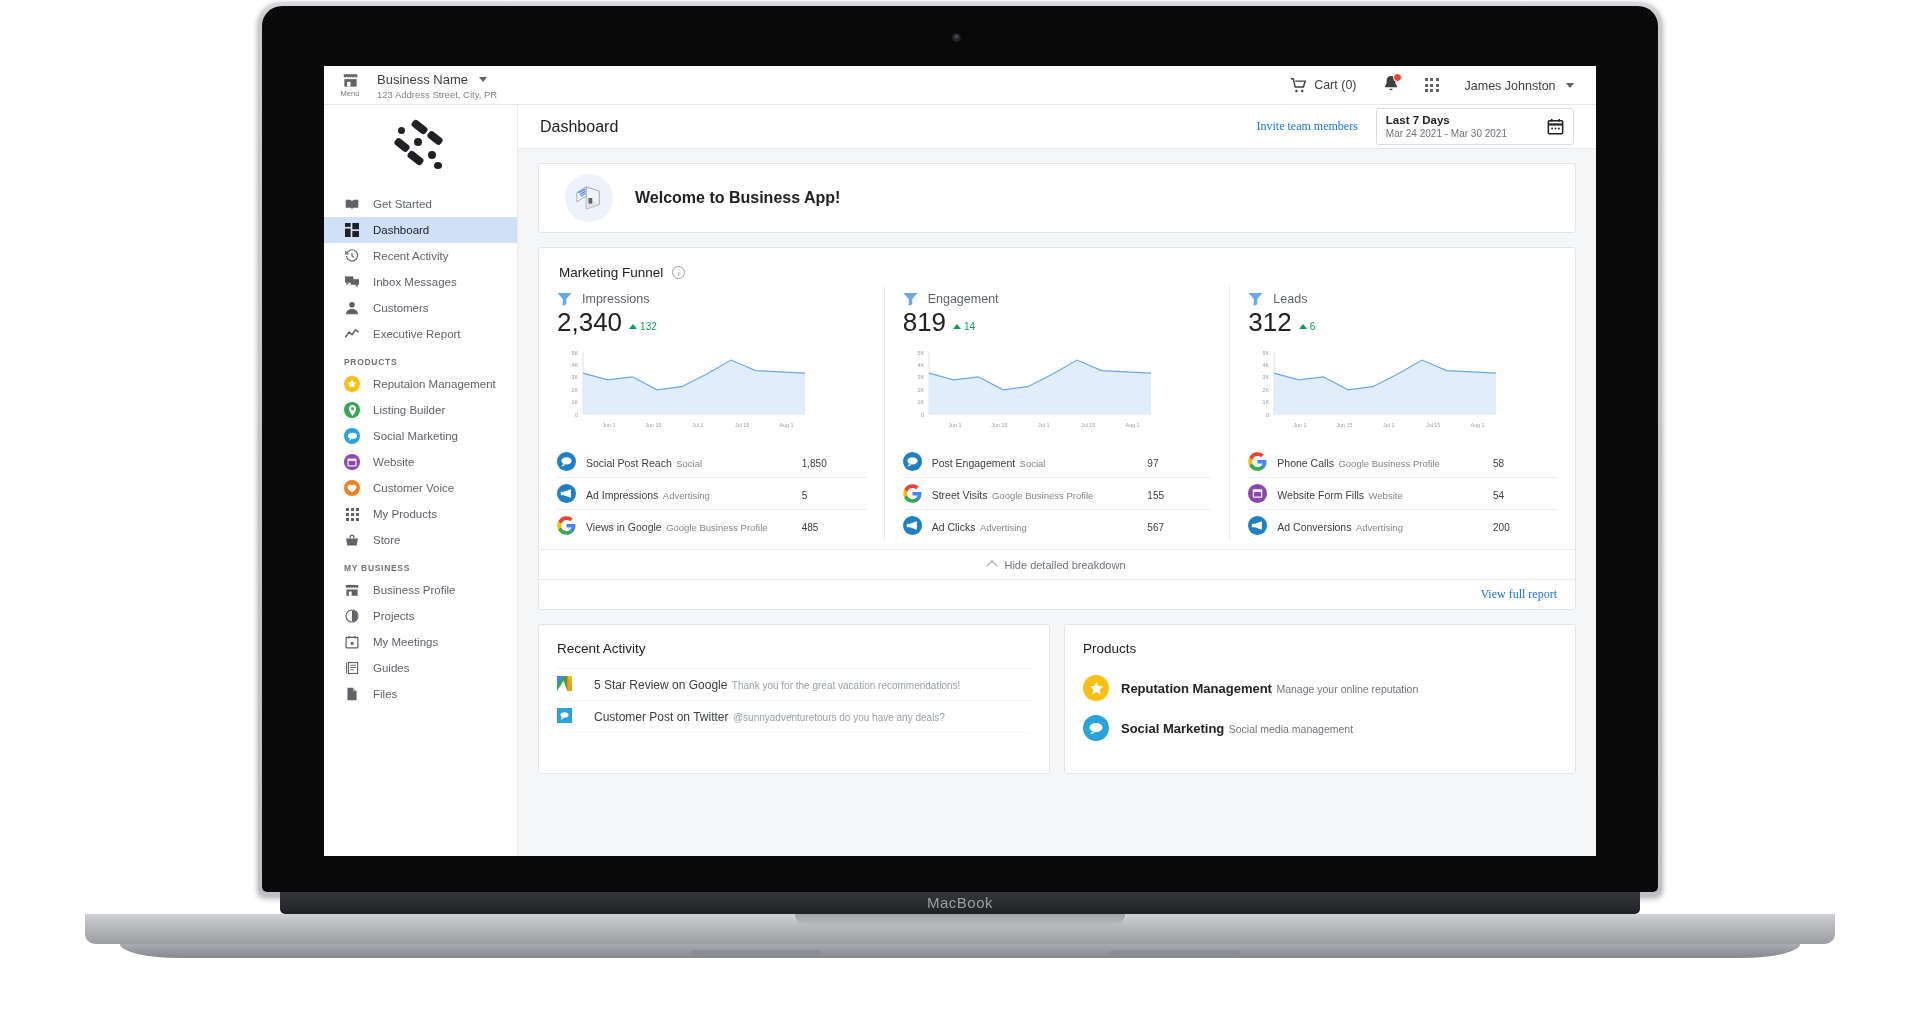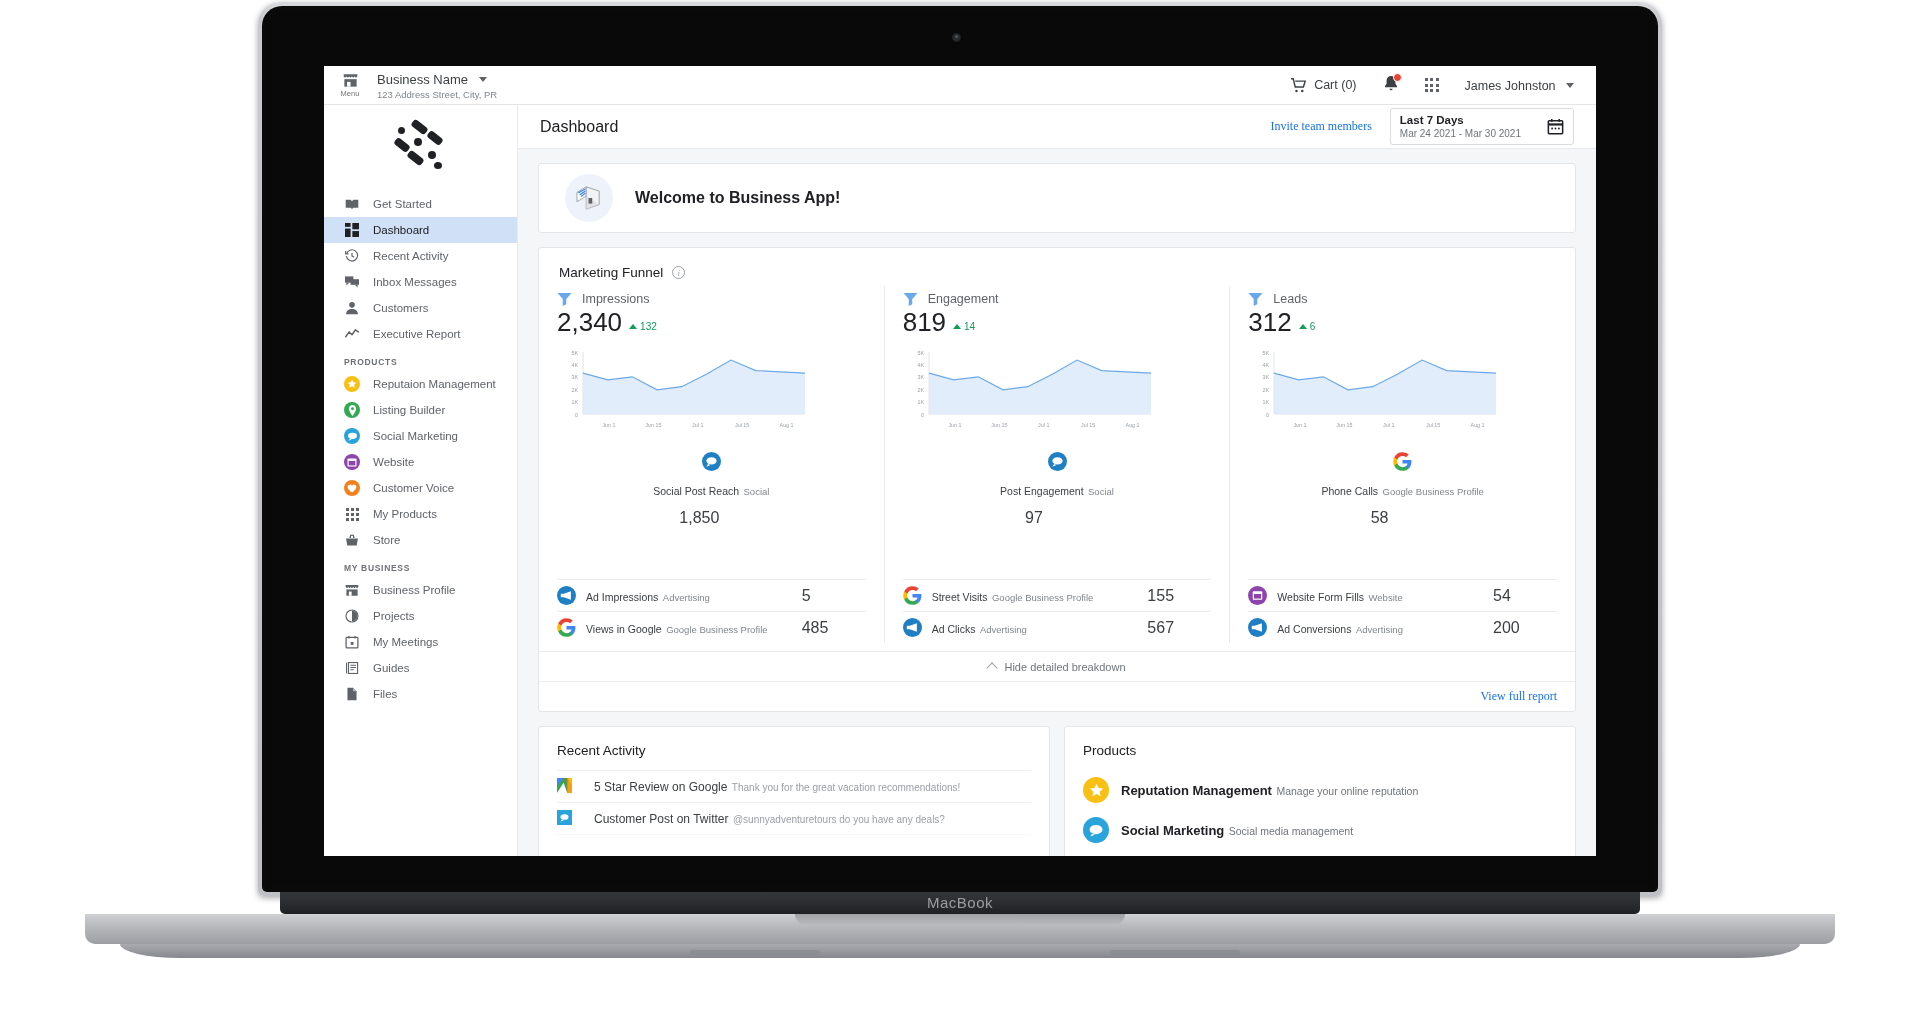--- a/index.html
+++ b/index.html
@@ -151,21 +151,21 @@
   .content { flex: 1; background: #f5f6f7; overflow: hidden; position: relative; }
   .page-head {
     height: 44px; background: #fff; border-bottom: 1px solid #e8eaed;
     display: flex; align-items: center; padding: 0 22px;
   }
   .page-title { font-size: 16px; color: #202124; }
   .page-head-right { margin-left: auto; display: flex; align-items: center; gap: 18px; }
   .link-blue { color: #1a73e8; font-size: 12px; cursor: pointer; font-family: Liberation Serif, serif; }
   .date-box {
     border: 1px solid #dadce0; border-radius: 3px; background: #fff;
-    padding: 5px 9px; display: flex; align-items: center; gap: 26px; cursor: pointer; justify-content: center;
+    padding: 5px 9px; display: flex; align-items: center; gap: 40px; cursor: pointer; justify-content: center;
   }
   .date-label { font-size: 11.5px; font-weight: 700; color: #202124; }
   .date-range { font-size: 10px; color: #70757a; margin-top: 2px; }
 
   .scroll-area { position: absolute; left: 0; top: 44px; right: 0; bottom: 0; padding: 14px 20px 0 20px; }
 
   .card { background: #fff; border: 1px solid #e3e5e8; border-radius: 3px; }
   .welcome {
     height: 70px; display: flex; align-items: center; padding-left: 26px; gap: 22px;
     margin-bottom: 14px;
@@ -199,27 +199,27 @@
     border-left: 4px solid transparent; border-right: 4px solid transparent;
     border-bottom: 5px solid #0f9d58;
   }
 
   .spark { margin-top: 12px; }
   .brk-list { margin-top: 8px; }
   .brk-row {
     display: flex; align-items: center; gap: 10px;
     padding: 6px 0; border-top: 1px solid #ececec;
   }
-  .brk-row:first-child { border-top: none; flex-direction: column; }
+  .brk-row:first-child { border-top: none; }
   .brk-ico { width: 19px; height: 19px; flex: 0 0 19px; }
   .brk-text { flex: 1; min-width: 0; }
   .brk-label { font-size: 10.5px; color: #3c4043; white-space: nowrap; overflow: hidden; text-overflow: ellipsis; }
   .brk-sub { font-size: 9.5px; color: #80868b; margin-top: 1px; white-space: nowrap; overflow: hidden; text-overflow: ellipsis; }
   .brk-right { width: 64px; flex: 0 0 64px; }
-  .brk-num { font-size: 16px; color: #3c4043; text-align: right; }
+  .brk-num { font-size: 10px; color: #3c4043; text-align: right; }
   .brk-track { height: 7px; background: #eef0f1; margin-top: 3px; border-radius: 1px; }
   .brk-fill { height: 7px; background: #1a86e0; border-radius: 1px; }
 
   .hide-brk {
     display: flex; align-items: center; justify-content: center; gap: 8px;
     height: 30px; border-top: 1px solid #ececec; margin-top: 8px;
     color: #70757a; font-size: 11px; cursor: pointer;
   }
   .chev-up {
     width: 8px; height: 8px; border-left: 1.4px solid #9aa0a6; border-top: 1.4px solid #9aa0a6;

